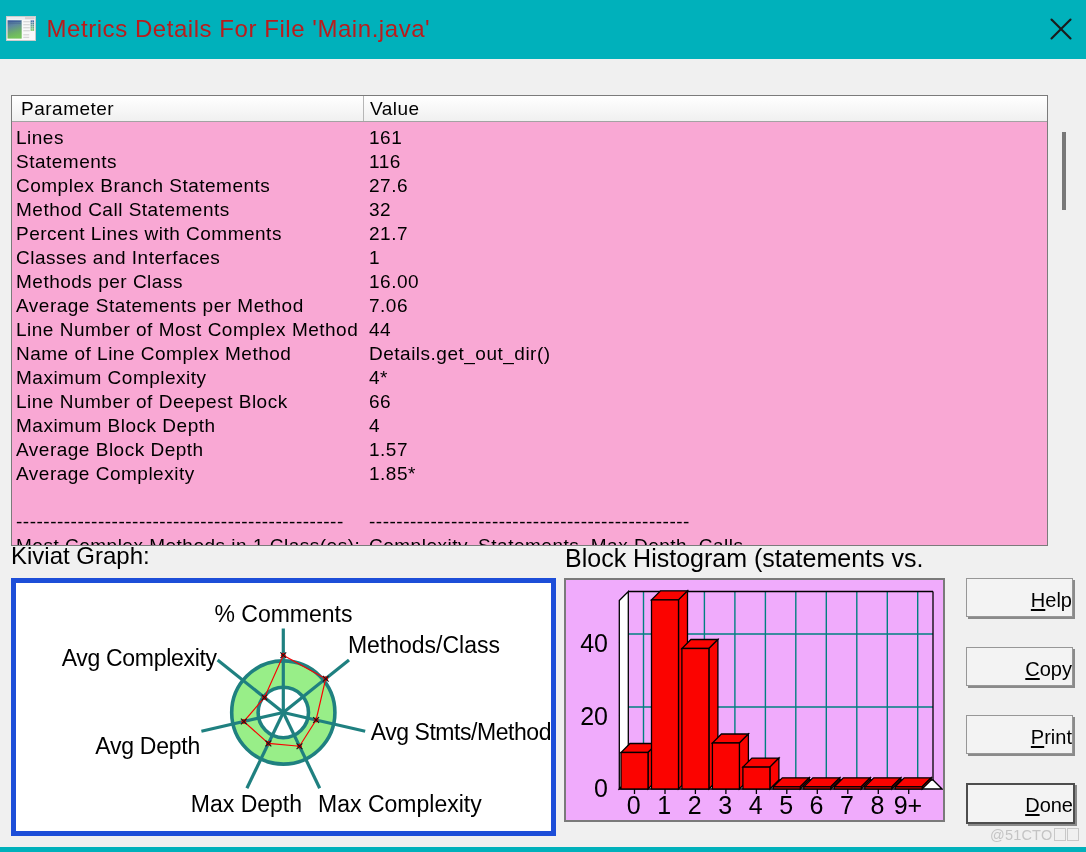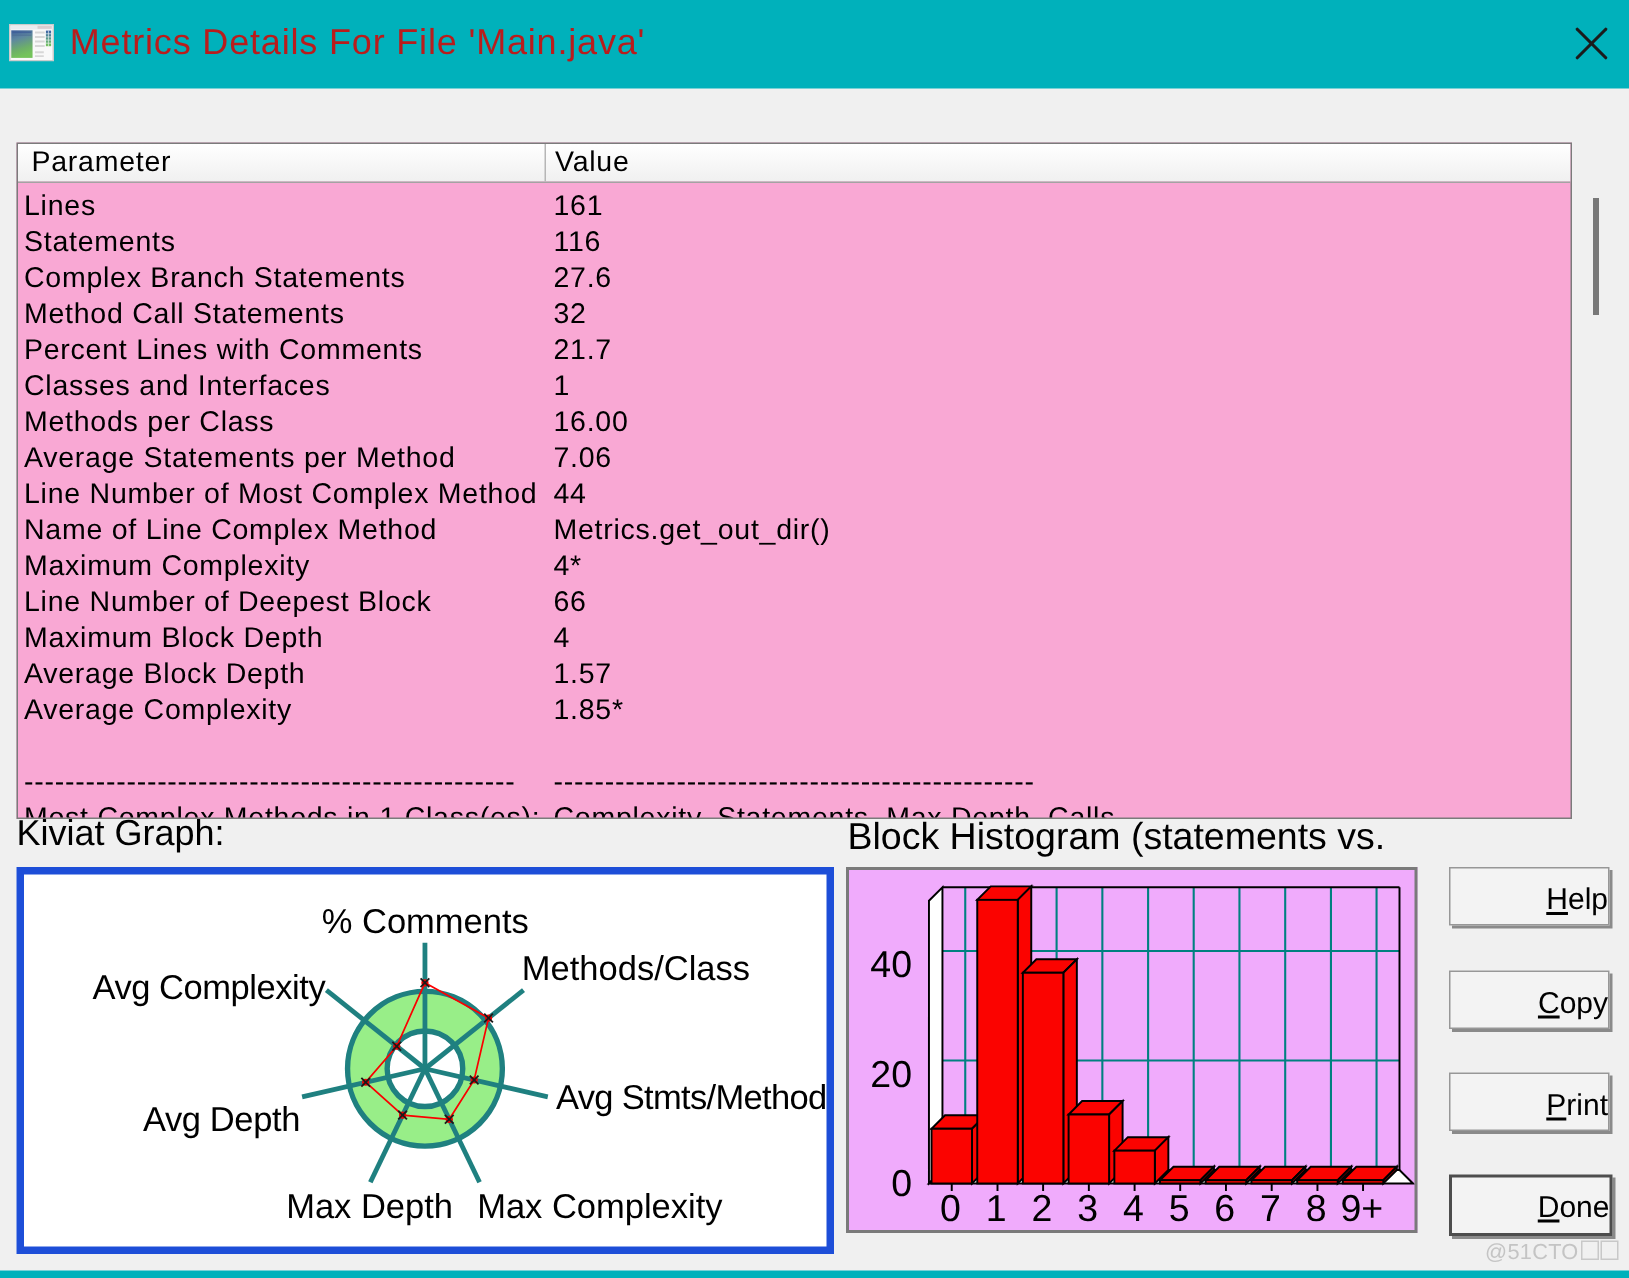--- a/index.html
+++ b/index.html
@@ -127,21 +127,21 @@
       <div class="row" style="top:197.5px">
         <span class="p">Average Statements per Method</span>
         <span class="v">7.06</span>
       </div>
       <div class="row" style="top:221.5px">
         <span class="p">Line Number of Most Complex Method</span>
         <span class="v">44</span>
       </div>
       <div class="row" style="top:245.5px">
         <span class="p">Name of Line Complex Method</span>
-        <span class="v">Metrics.get_out_dir()</span>
+        <span class="v">Details.get_out_dir()</span>
       </div>
       <div class="row" style="top:269.5px">
         <span class="p">Maximum Complexity</span>
         <span class="v">4*</span>
       </div>
       <div class="row" style="top:293.5px">
         <span class="p">Line Number of Deepest Block</span>
         <span class="v">66</span>
       </div>
       <div class="row" style="top:317.5px">

